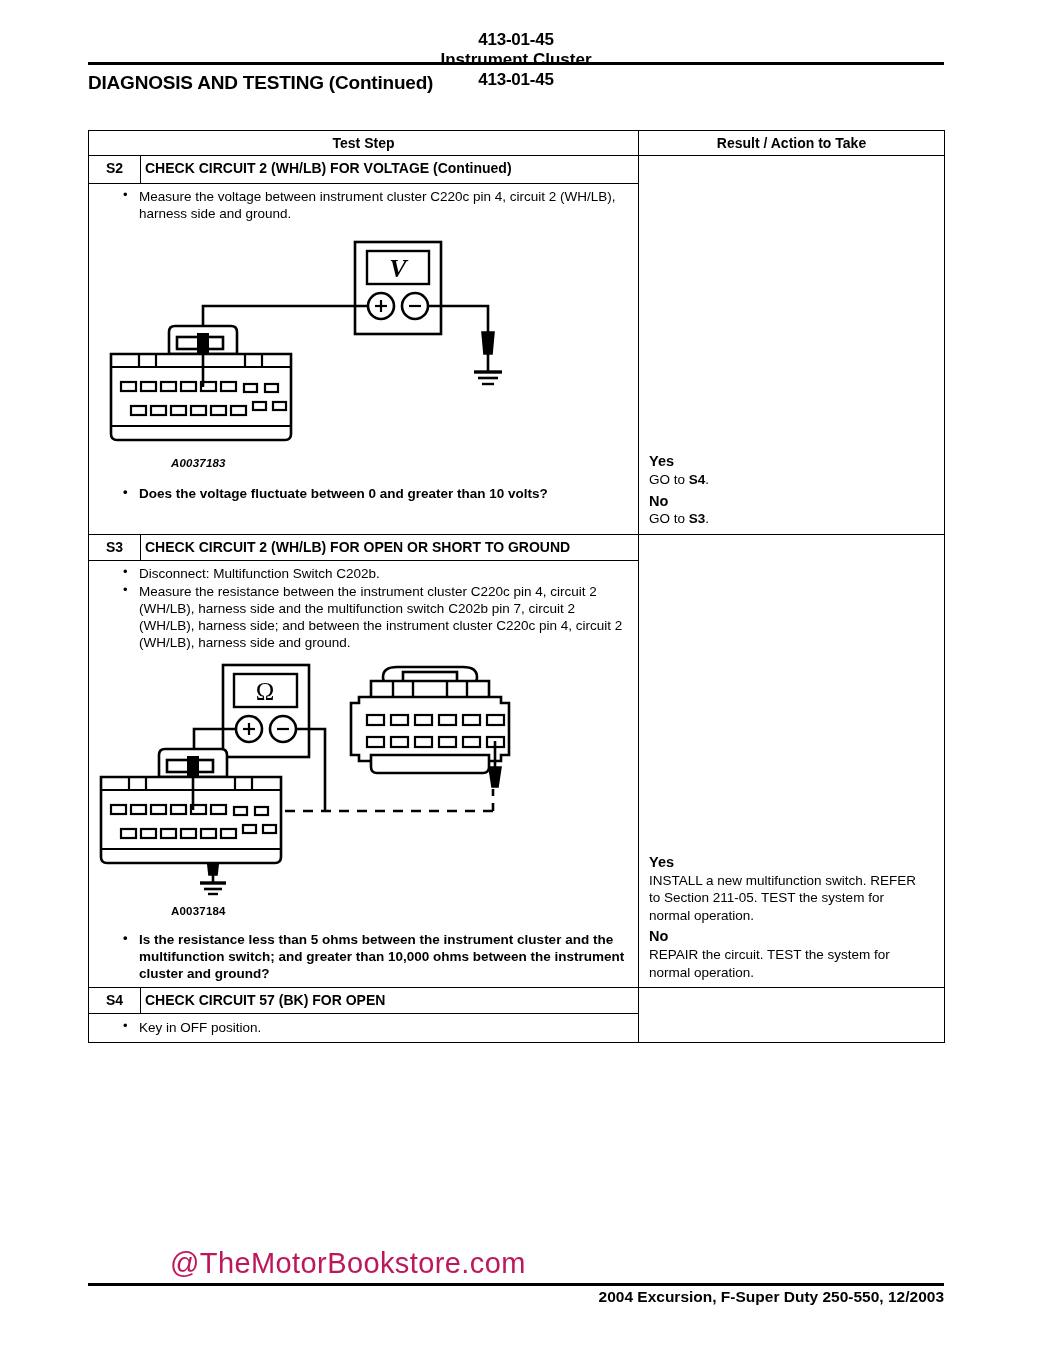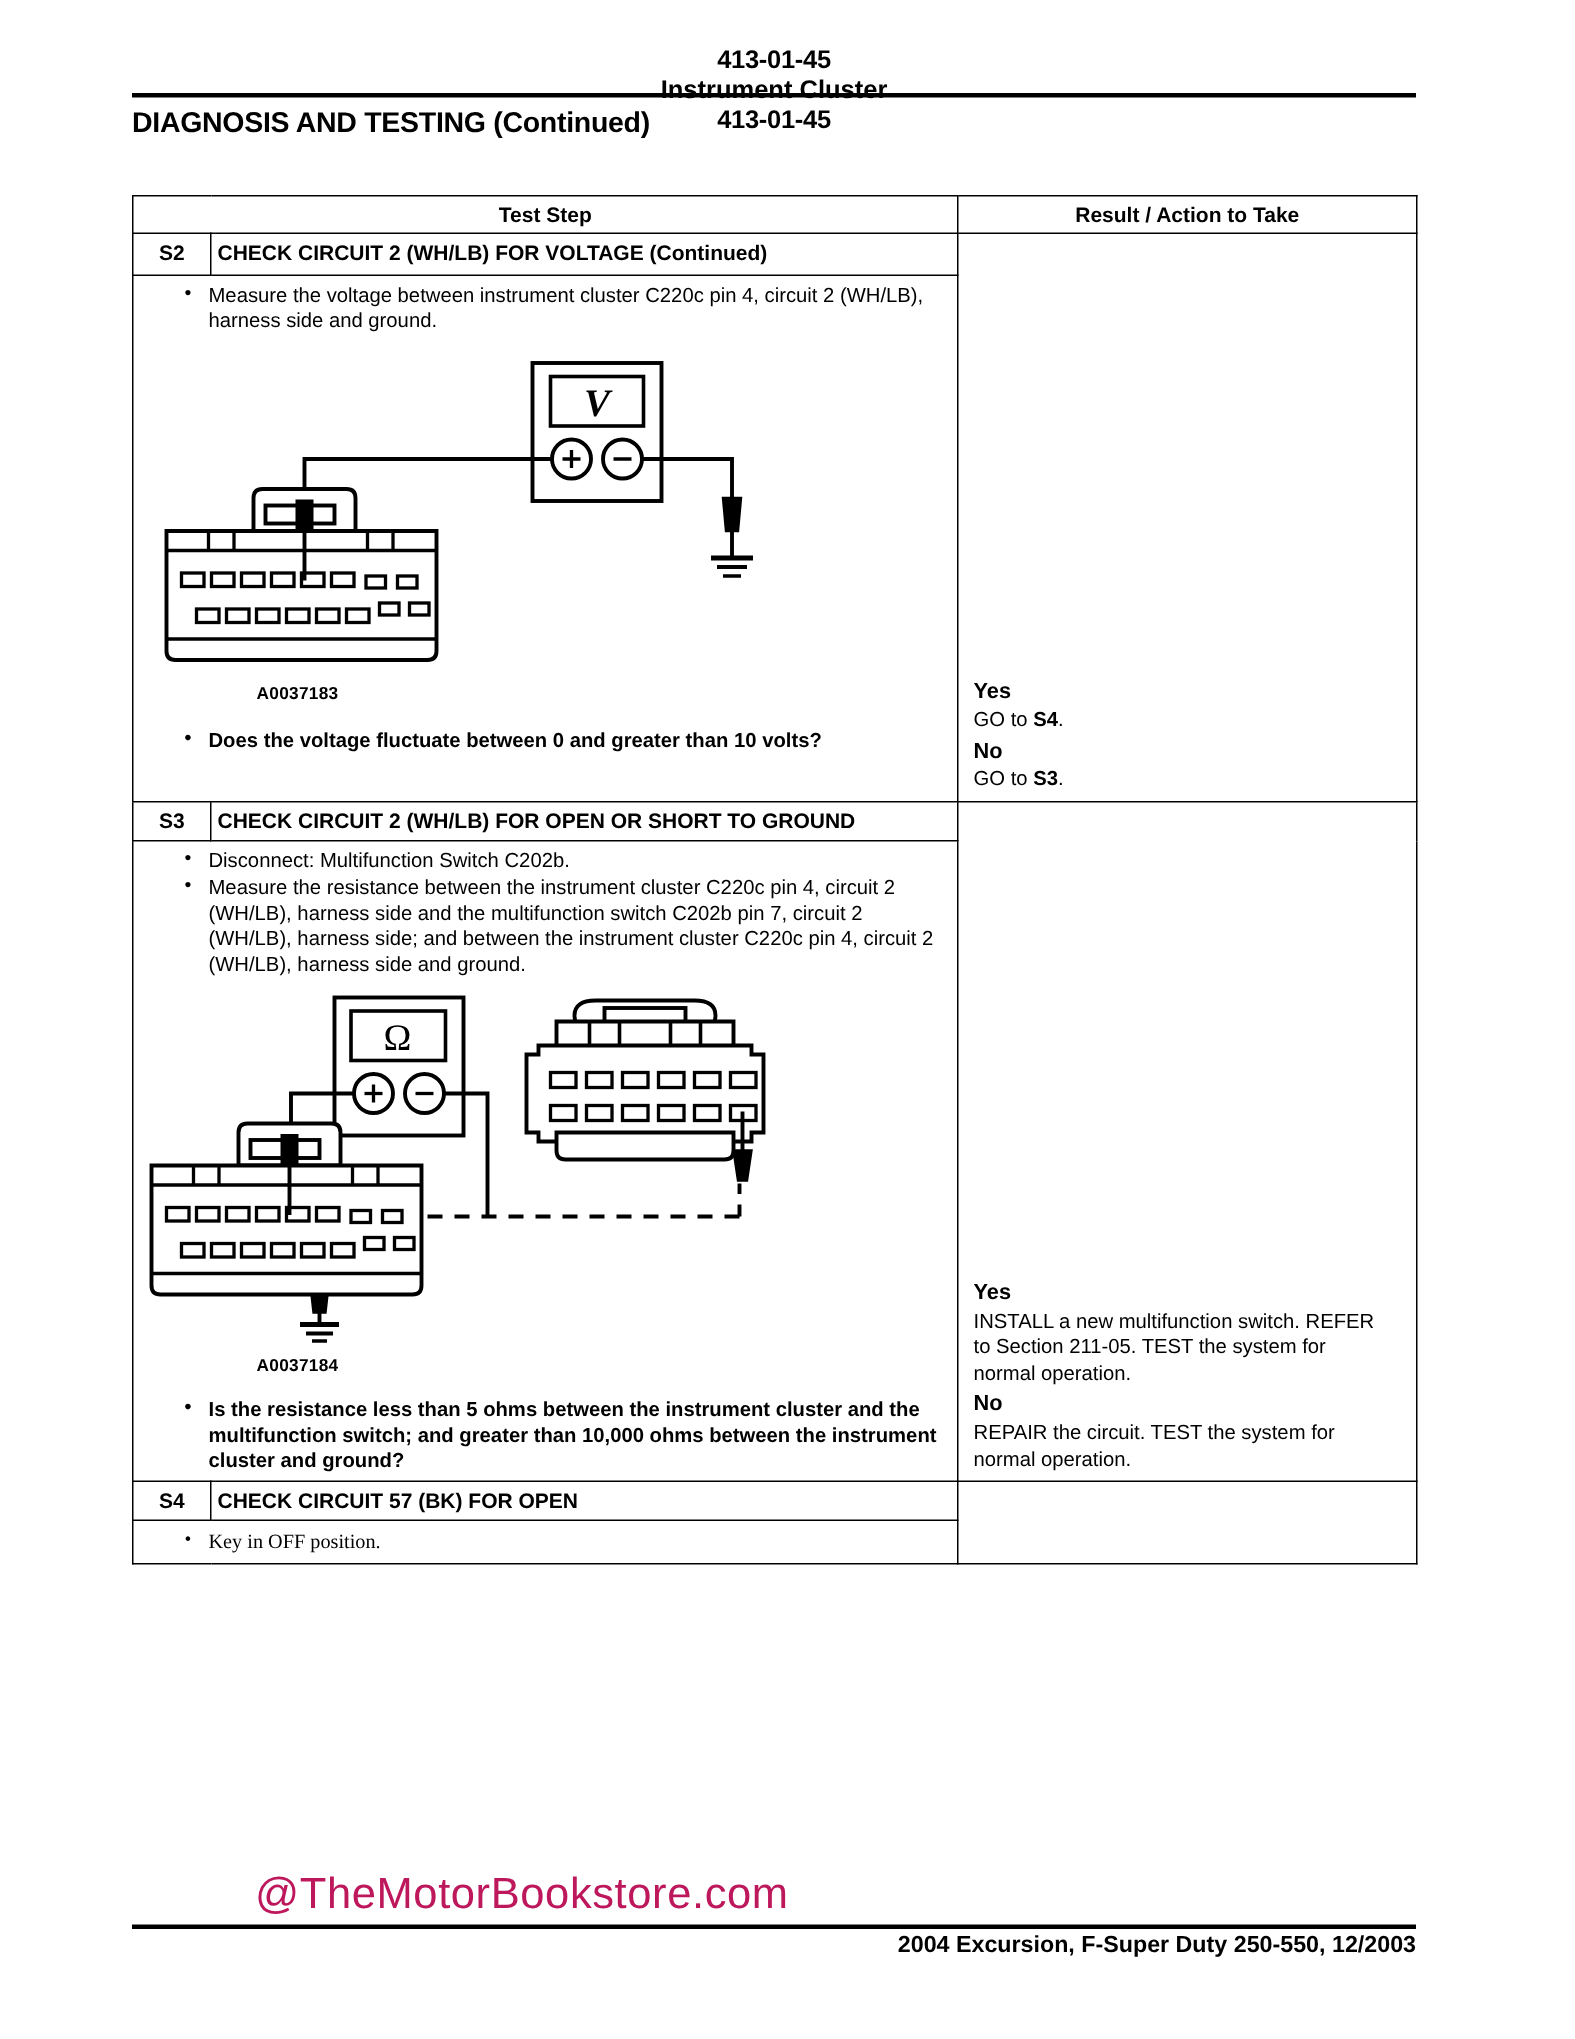--- a/index.html
+++ b/index.html
@@ -317,21 +317,21 @@
                   <rect x="118" y="170" width="15" height="9"></rect>
                   <rect x="138" y="170" width="15" height="9"></rect>
                   <rect x="160" y="166" width="13" height="8"></rect>
                   <rect x="180" y="166" width="13" height="8"></rect>
                 </g>
                 <line x1="18" y1="190" x2="198" y2="190" stroke="#000" stroke-width="2.2"></line>
               </g>
             </svg>
           </div>
 
-          <div class="fig-id" style="margin:6px 0 12px 78px;">A0037183</div>
+          <div class="fig-id" style="margin:6px 0 12px 78px;font-style:italic;">A0037183</div>
 
           <ul class="bullets" style="margin-top:16px;">
             <li class="bold">Does the voltage fluctuate between 0 and greater than 10 volts?</li>
           </ul>
         </td>
       </tr>
 
       <tr>
         <td class="step-id">S3</td>
         <td class="step-title">CHECK CIRCUIT 2 (WH/LB) FOR OPEN OR SHORT TO GROUND</td>
@@ -502,21 +502,21 @@
         </td>
       </tr>
 
       <tr>
         <td class="step-id">S4</td>
         <td class="step-title">CHECK CIRCUIT 57 (BK) FOR OPEN</td>
         <td rowspan="2" class="res-cell"></td>
       </tr>
 
       <tr>
-        <td class="body-cell" colspan="2" style="padding-top:5px;padding-bottom:5px;font-family:Liberation Serif, serif;">
+        <td class="body-cell" colspan="2" style="padding-top:5px;padding-bottom:5px;">
           <ul class="bullets">
             <li>Key in OFF position.</li>
           </ul>
         </td>
       </tr>
 
     </tbody>
   </table>
 
 

